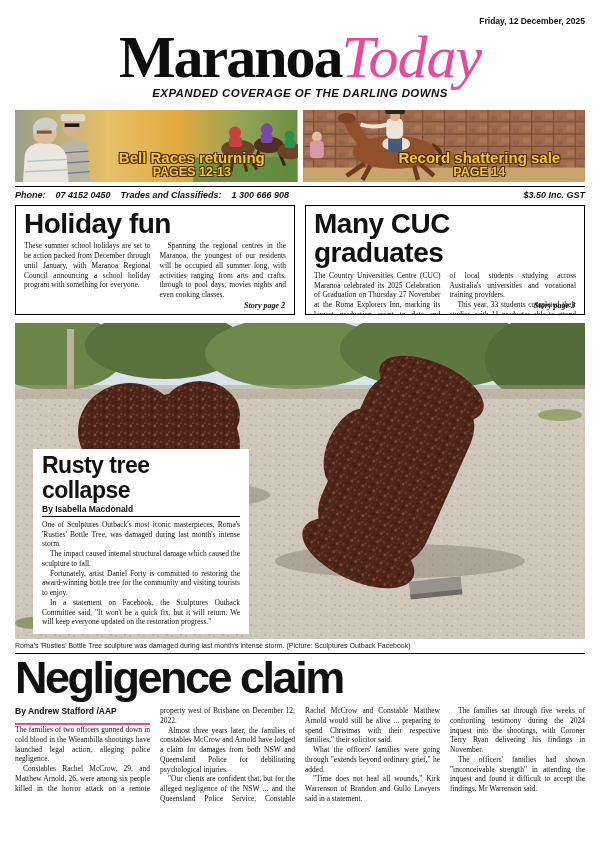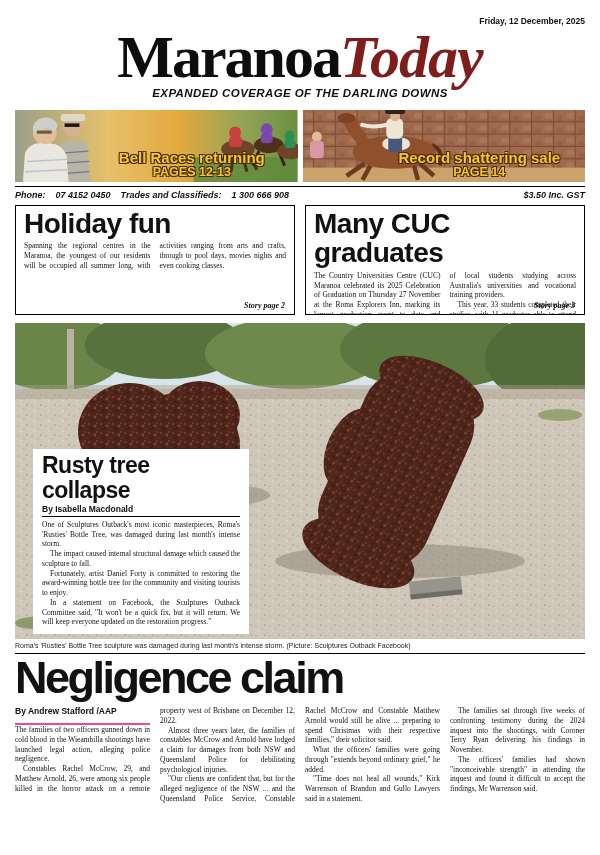--- a/index.html
+++ b/index.html
@@ -2,21 +2,21 @@
 <html><head>
 <meta charset="utf-8">
 <style>
   html,body{margin:0;padding:0;background:#ffffff;}
   .page{position:relative;width:600px;height:855px;overflow:hidden;background:#fff;
         padding:0 15px;box-sizing:border-box;font-family:"Liberation Sans",sans-serif;color:#111;}
   
   .date-row{text-align:right;padding-top:16px;font-size:8.5px;font-weight:bold;height:13px;}
   .masthead{text-align:center;line-height:0.9;margin-top:1px;white-space:nowrap;}
   .mast-black{font-family:"Liberation Serif",serif;font-weight:bold;font-size:60px;letter-spacing:-2px;color:#0d0d0d;}
-  .mast-blue{font-family:"Liberation Serif",serif;font-weight:bold;font-style:italic;font-size:60px;letter-spacing:-1px;color:#7f1d1d;}
+  .mast-blue{font-family:"Liberation Serif",serif;font-weight:normal;font-style:italic;font-size:60px;letter-spacing:-1px;color:#ec4899;}
   .tagline{text-align:center;font-size:11.5px;font-weight:bold;letter-spacing:0.4px;margin-top:3px;font-style:italic;}
   
   .promo-row{display:flex;gap:5px;margin-top:11px;height:72px;}
   .promo{position:relative;flex:1;overflow:hidden;padding-left:30px;}
   .promo svg{position:absolute;inset:0;}
   .promo-text{position:absolute;right:4px;bottom:3px;width:72%;text-align:center;line-height:1.05;}
   .promo-title{font-size:15px;font-weight:bold;color:#f2c72e;
     text-shadow:1px 1px 0 #4a2c08,-1px 1px 0 #4a2c08,1px -1px 0 #4a2c08,-1px -1px 0 #4a2c08;}
   .promo-pages{font-size:12.5px;font-weight:bold;color:#f2c72e;
     text-shadow:1px 1px 0 #4a2c08,-1px 1px 0 #4a2c08,1px -1px 0 #4a2c08,-1px -1px 0 #4a2c08;}
@@ -158,20 +158,21 @@
       <span>Phone:</span><span>07 4152 0450</span><span>Trades and Classifieds:</span><span>1 300 666 908</span>
     </div>
     <div>$3.50 Inc. GST</div>
   </div>
 
   <div class="top-articles">
 
     <div class="article-box">
       <h2 class="box-title">Holiday fun</h2>
       <div class="body-cols">
+        <p>These summer school holidays are set to be action packed from December through until January, with Maranoa Regional Council announcing a school holiday program with something for everyone.</p>
         <p>Spanning the regional centres in the Maranoa, the youngest of our residents will be occupied all summer long, with activities ranging from arts and crafts, through to pool days, movies nights and even cooking classes.</p>
 
       </div>
       <div class="story-ref">Story page 2</div>
     </div>
 
     <div class="article-box">
       <h2 class="box-title">Many CUC graduates</h2>
       <div class="body-cols">
         <p>The Country Universities Centre (CUC) Maranoa celebrated its 2025 Celebration of Graduation on Thursday 27 November at the Roma Explorers Inn, marking its largest graduation event to date and recognising the remarkable achievements of local students studying across Australia's universities and vocational training providers.</p>

